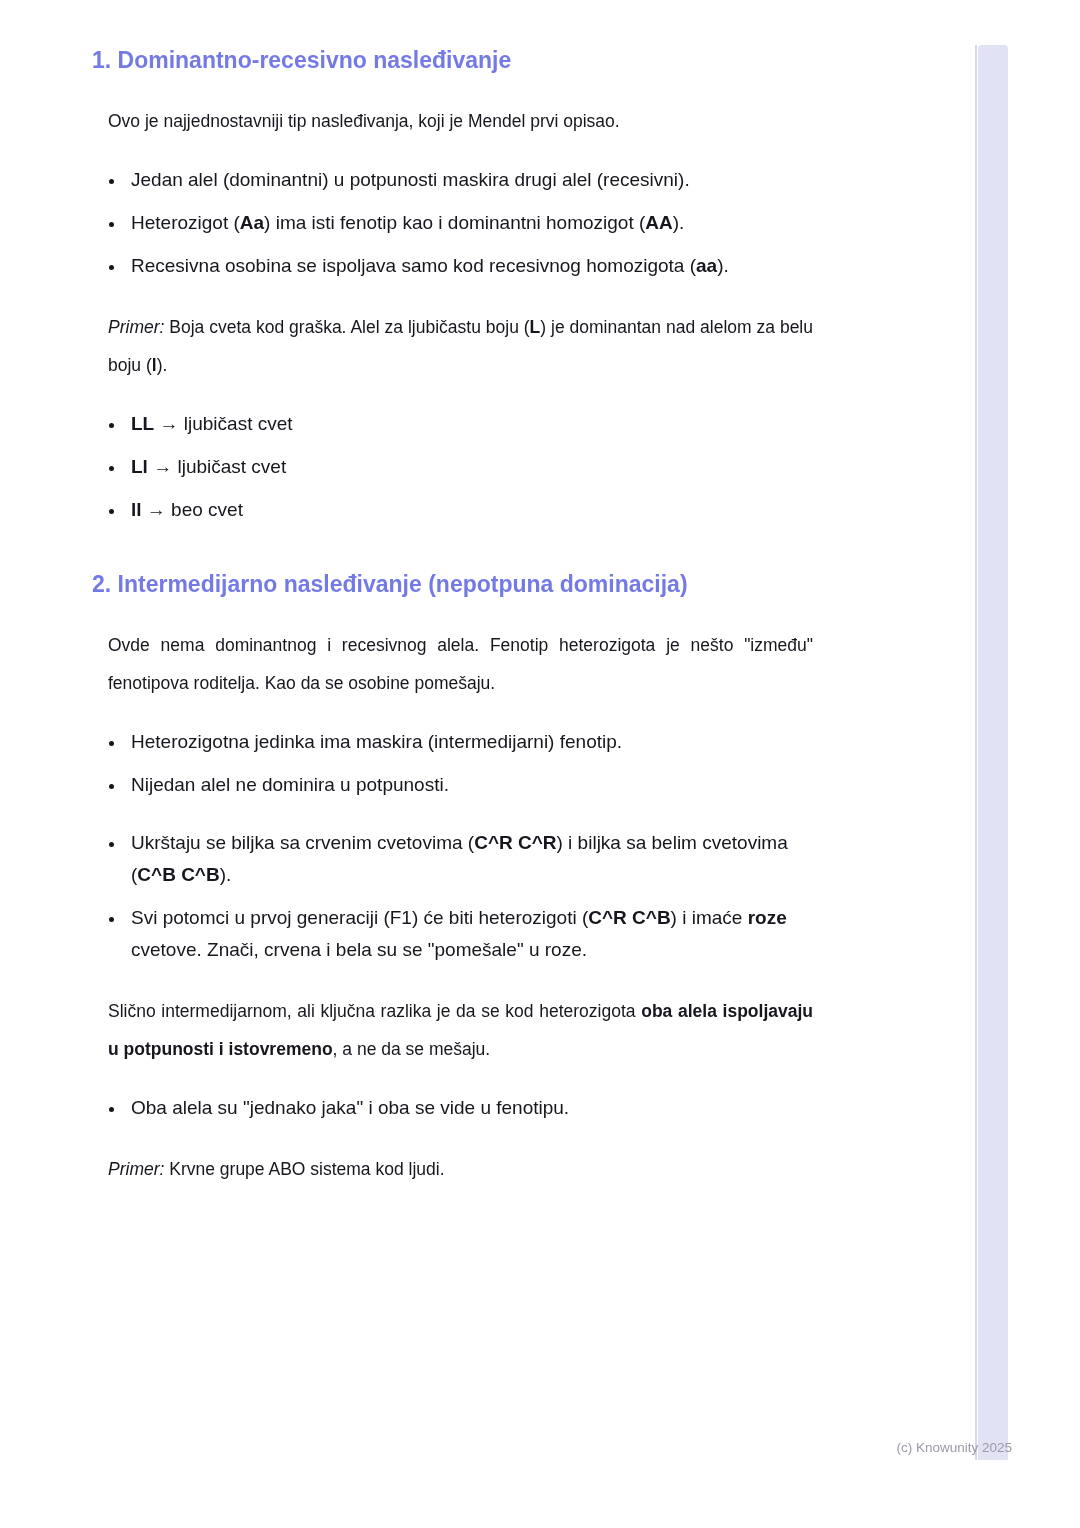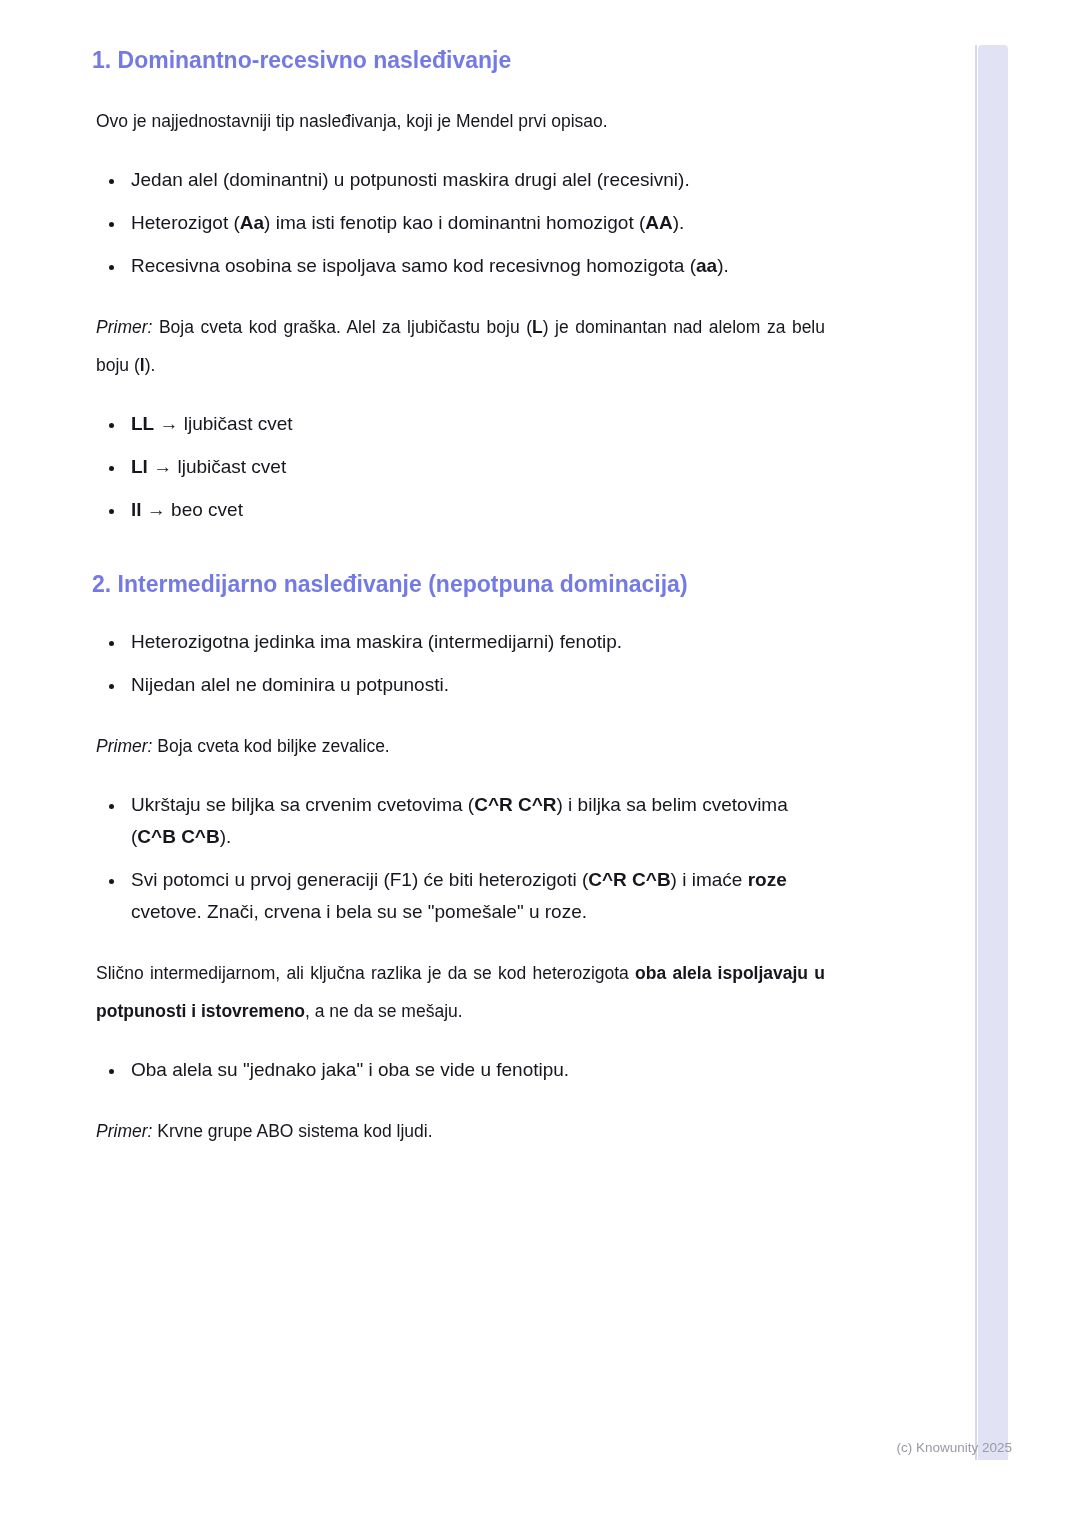--- a/index.html
+++ b/index.html
@@ -31,21 +31,21 @@
     color:var(--heading-color);
     font-size:23px;
     line-height:32px;
     font-weight:700;
     margin:42px 0 26px 0;
   }
   section:first-child .section-heading{margin-top:0;}
   .para{
     font-size:17.5px;
     line-height:38px;
-    margin:22px 4px;
+    margin:22px 16px;
   }
   .para.justify{
     text-align:justify;
   }
   .bullet-list{
     margin:24px 0 26px 0;
     padding-left:33px;
     list-style:disc;
   }
   .bullet-list li{
@@ -101,25 +101,25 @@
         </ul>
         <p class="para justify"><i>Primer:</i> Boja cveta kod graška. Alel za ljubičastu boju (<b>L</b>) je dominantan nad alelom za belu boju (<b>l</b>).</p>
         <ul class="bullet-list">
           <li><b>LL</b> → ljubičast cvet</li>
           <li><b>Ll</b> → ljubičast cvet</li>
           <li><b>ll</b> → beo cvet</li>
         </ul>
       </section>
       <section>
         <h2 class="section-heading">2. Intermedijarno nasleđivanje (nepotpuna dominacija)</h2>
+        <p class="para justify">Ovde nema dominantnog i recesivnog alela. Fenotip heterozigota je nešto "između" fenotipova roditelja. Kao da se osobine pomešaju.</p>
         <ul class="bullet-list">
           <li>Heterozigotna jedinka ima maskira (intermedijarni) fenotip.</li>
           <li>Nijedan alel ne dominira u potpunosti.</li>
         </ul>
-        <p class="para"><i>Primer:</i> Boja cveta kod biljke zevalice.</p>
         <ul class="bullet-list">
           <li>Ukrštaju se biljka sa crvenim cvetovima (<b>C^R C^R</b>) i biljka sa belim cvetovima (<b>C^B C^B</b>).</li>
           <li>Svi potomci u prvoj generaciji (F1) će biti heterozigoti (<b>C^R C^B</b>) i imaće <b>roze</b> cvetove. Znači, crvena i bela su se "pomešale" u roze.</li>
         </ul>
       </section>
       <section>
         <p class="para justify">Slično intermedijarnom, ali ključna razlika je da se kod heterozigota <b>oba alela ispoljavaju u potpunosti i istovremeno</b>, a ne da se mešaju.</p>
         <ul class="bullet-list">
           <li>Oba alela su "jednako jaka" i oba se vide u fenotipu.</li>
         </ul>

